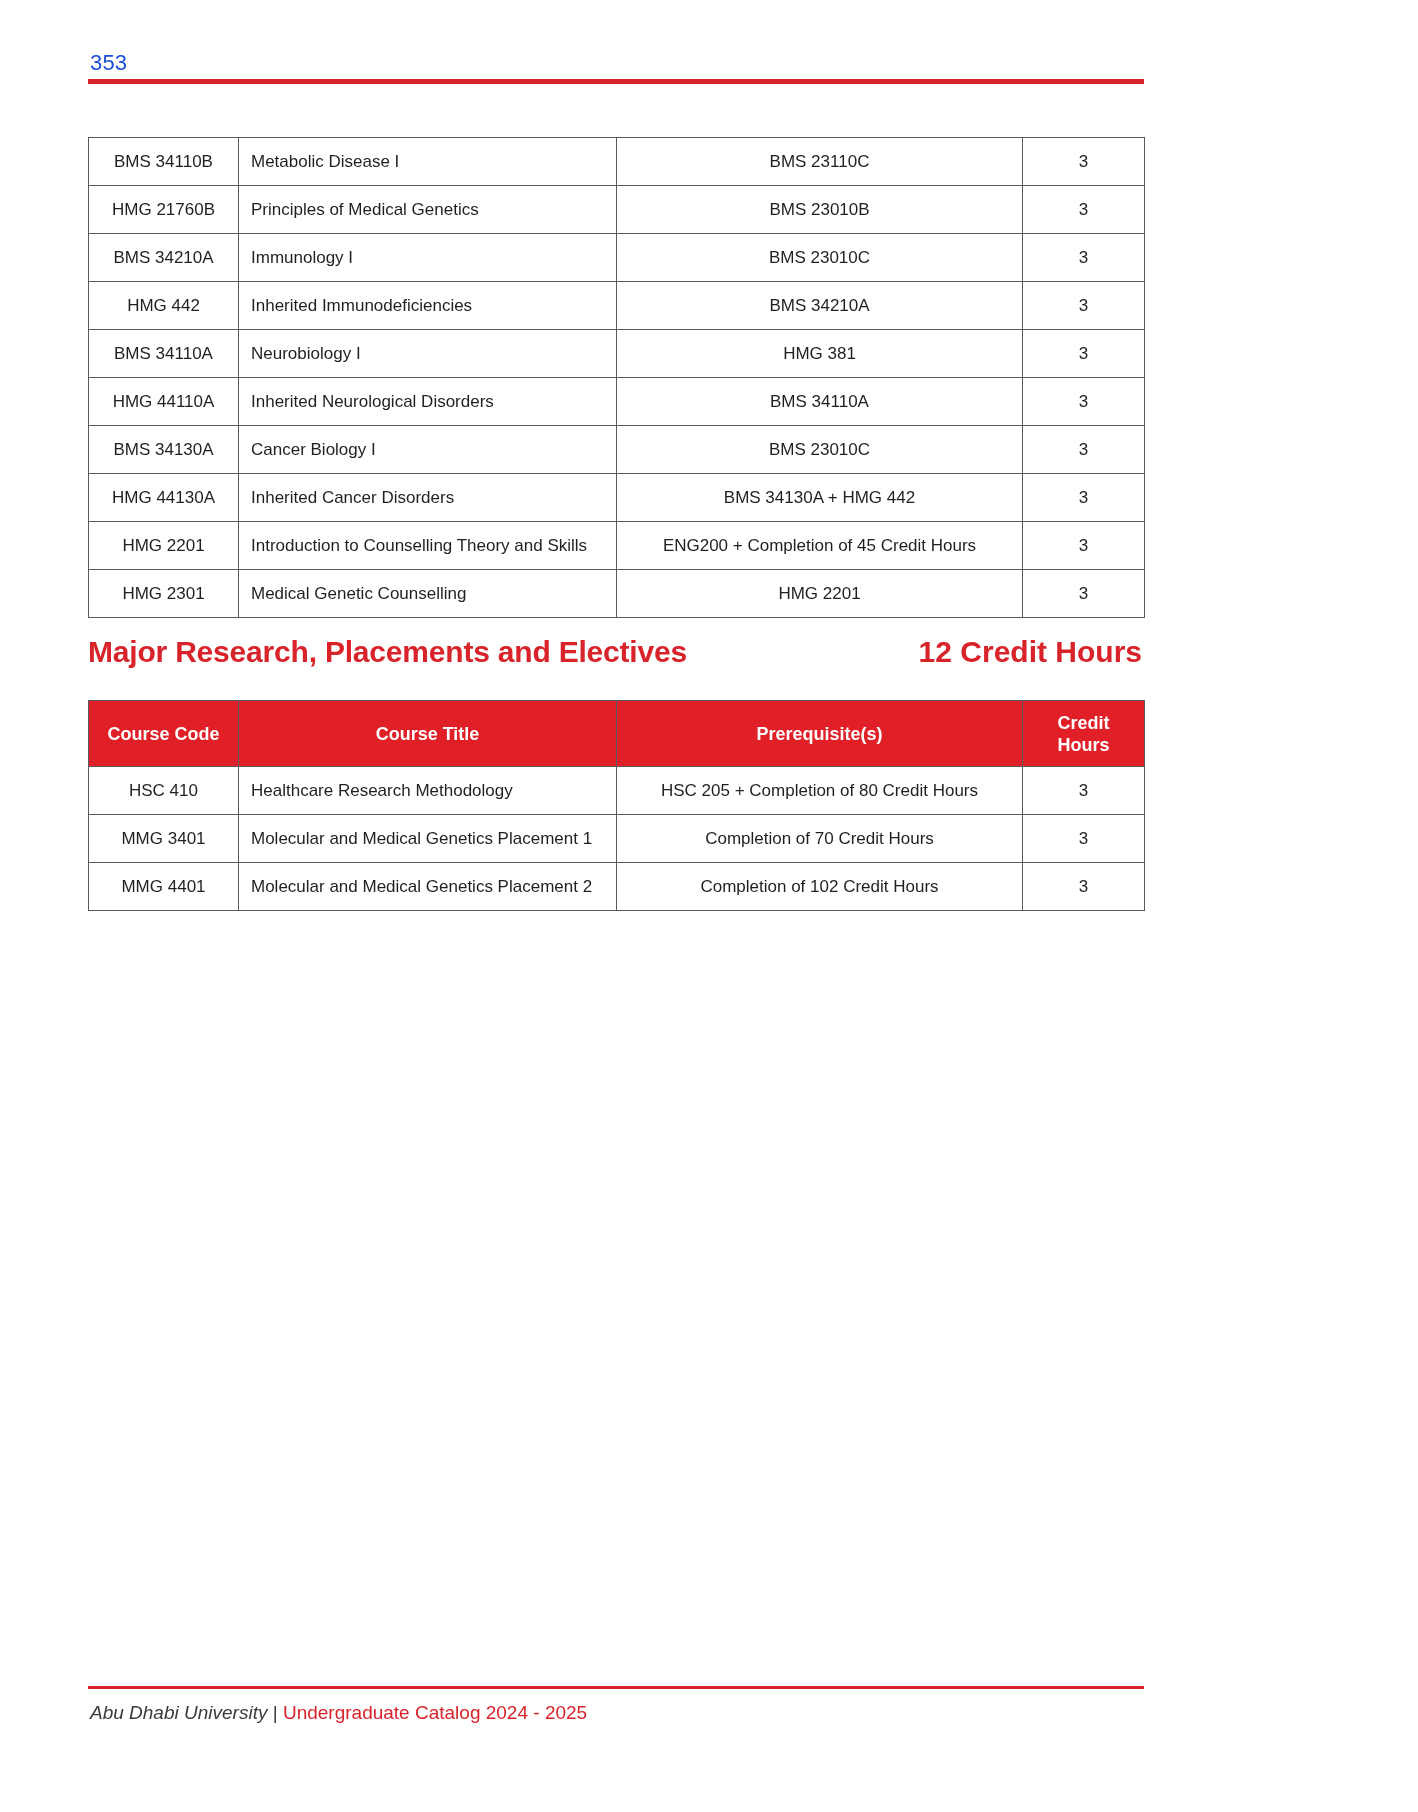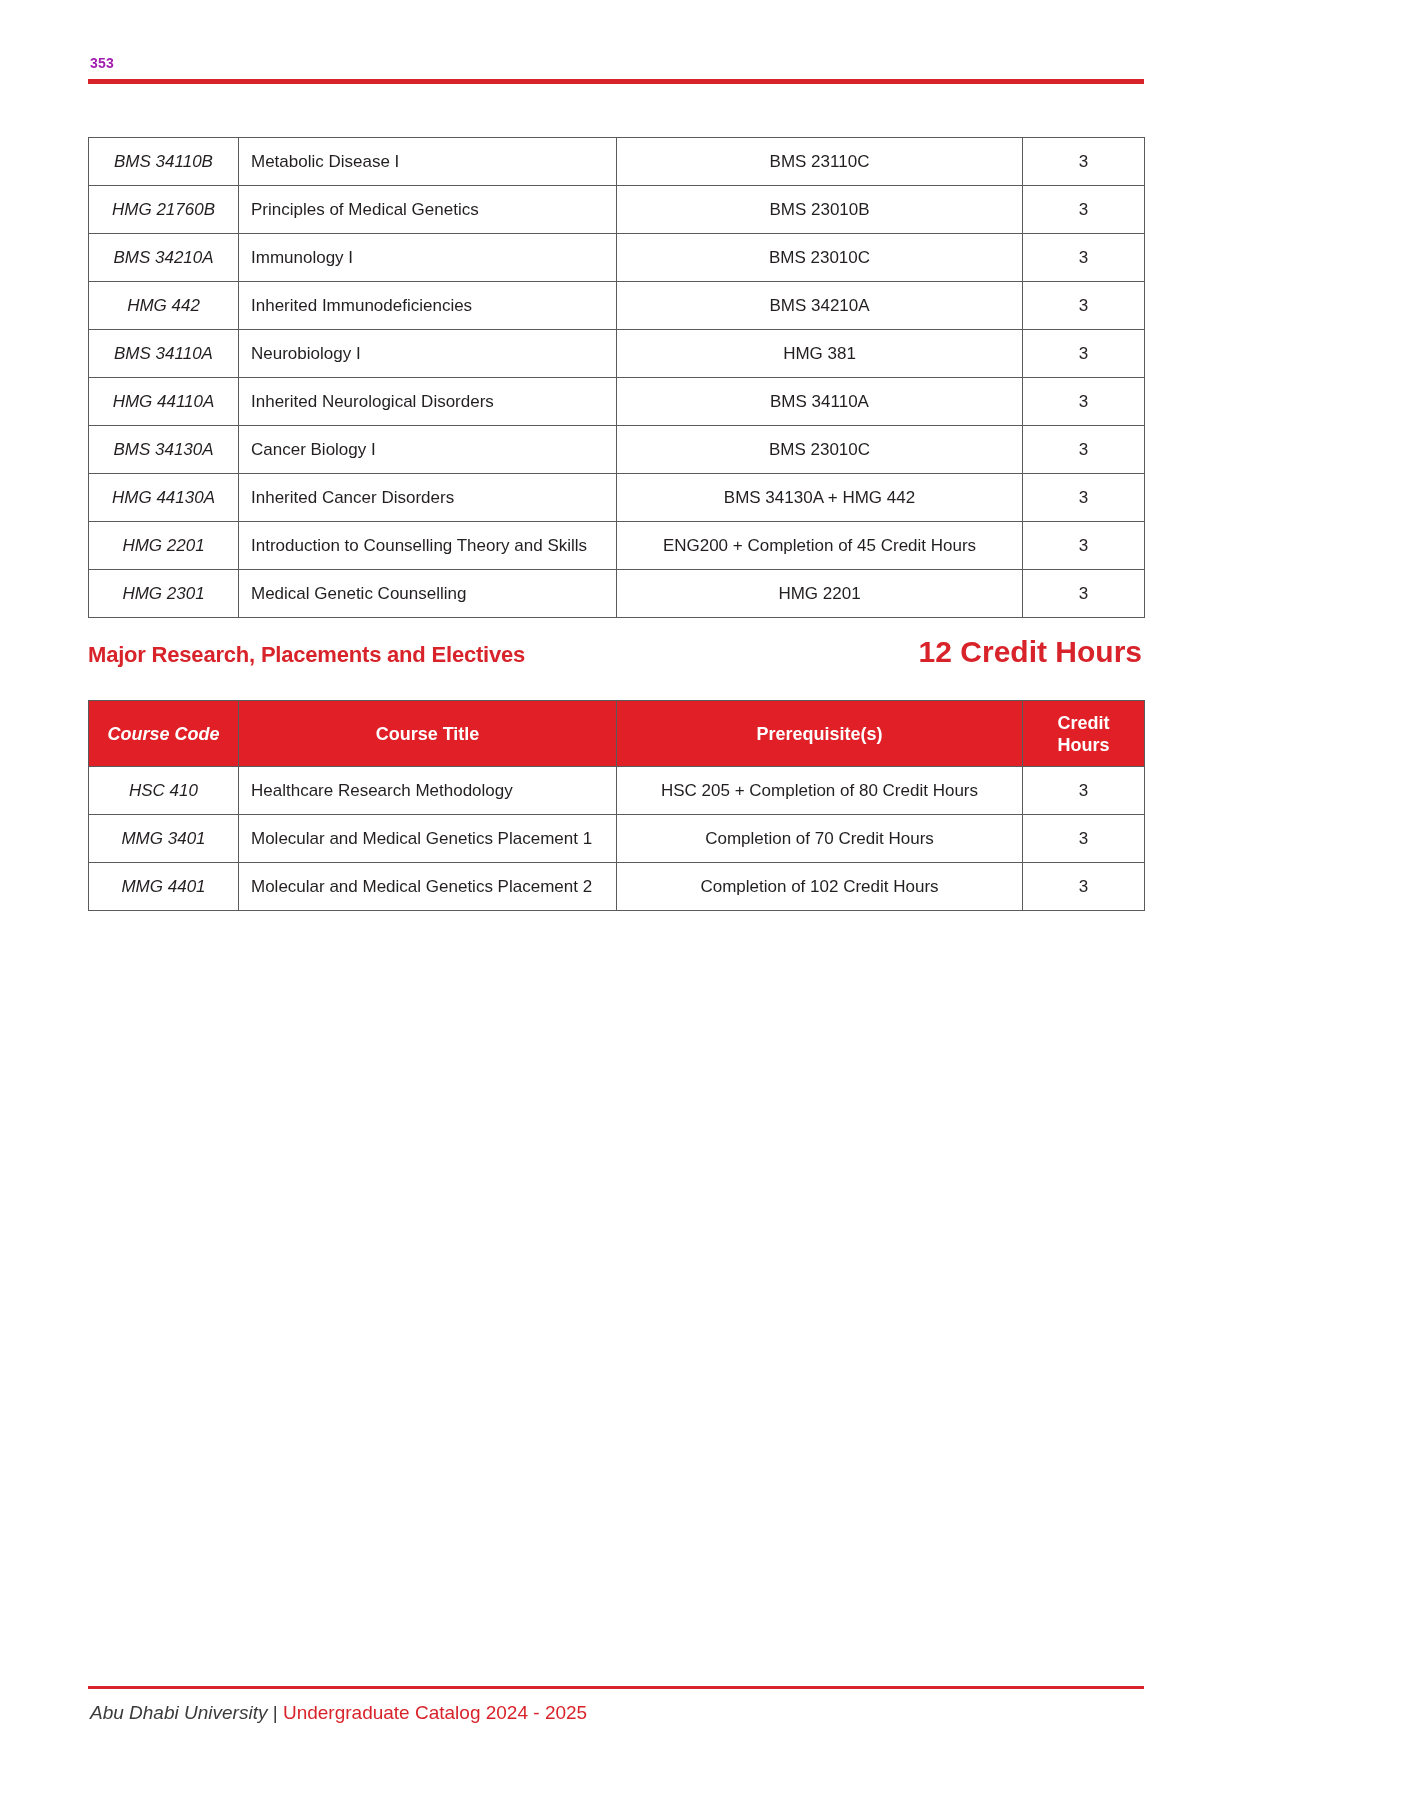--- a/index.html
+++ b/index.html
@@ -26,23 +26,23 @@
   }
 
   
   .page-header {
     position: absolute;
     left: 88px;
     top: 50px;
     width: 1056px;
   }
   .page-number {
-    font-size: 14px;
-    font-weight: 700;
-    color: #a21caf;
+    font-size: 22px;
+    font-weight: 400;
+    color: #1d4ed8;
     letter-spacing: 0.2px;
     line-height: 26px;
     padding-left: 2px;
   }
   .header-rule {
     margin-top: 3px;
     height: 5px;
     background: #d8232a;
     width: 1056px;
   }
@@ -59,21 +59,21 @@
     border: 1px solid #5b5b5b;
     padding: 0;
     vertical-align: middle;
   }
   .catalog-table tbody td {
     height: 48px;
     font-weight: 400;
     color: #231f20;
     font-size: 17px;
   }
-  .col-code   { width: 150px; text-align: center; font-style: italic; }
+  .col-code   { width: 150px; text-align: center; }
   .col-title  { width: 378px; text-align: left; padding-left: 12px !important; }
   .col-prereq { width: 406px; text-align: center; }
   .col-hours  { width: 122px; text-align: center; }
 
   .catalog-table thead th {
     background: #e01f26;
     color: #ffffff;
     font-weight: bold;
     font-size: 18px;
     height: 66px;
@@ -96,21 +96,21 @@
     position: absolute;
     left: 88px;
     top: 635px;
     width: 1056px;
     display: flex;
     align-items: baseline;
     justify-content: space-between;
     color: #d8232a;
   }
   .section-heading .title {
-    font-size: 22px;
+    font-size: 30px;
     font-weight: bold;
     letter-spacing: -0.2px;
     white-space: nowrap;
   }
   .section-heading .credits {
     font-size: 30px;
     font-weight: bold;
     white-space: nowrap;
     padding-right: 2px;
   }

